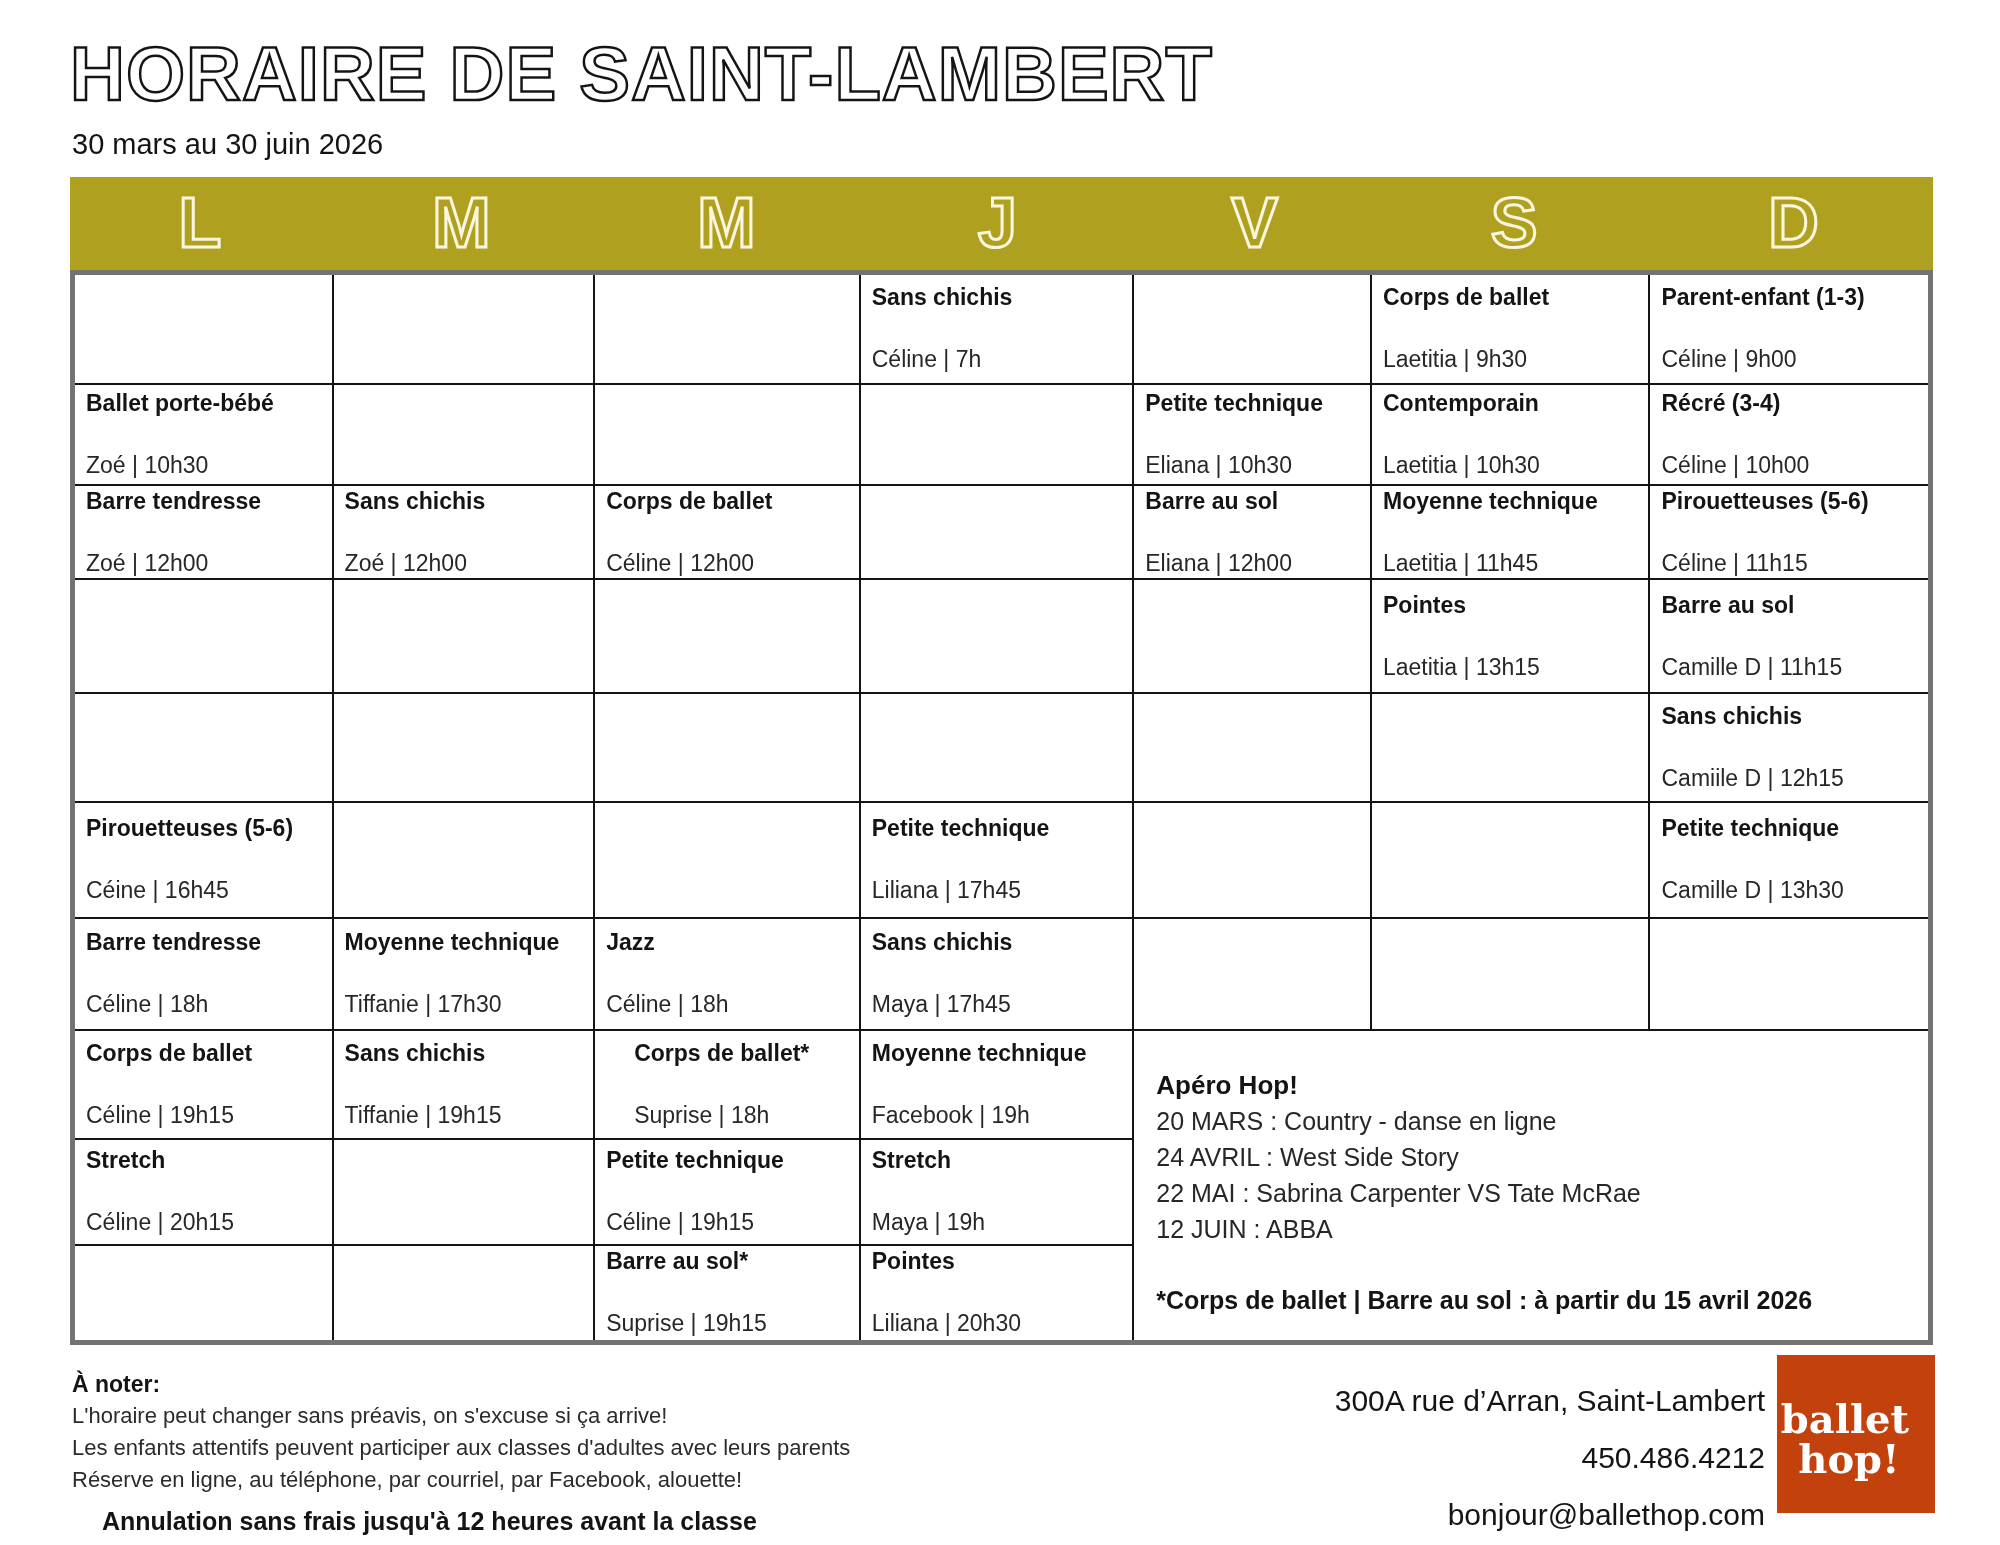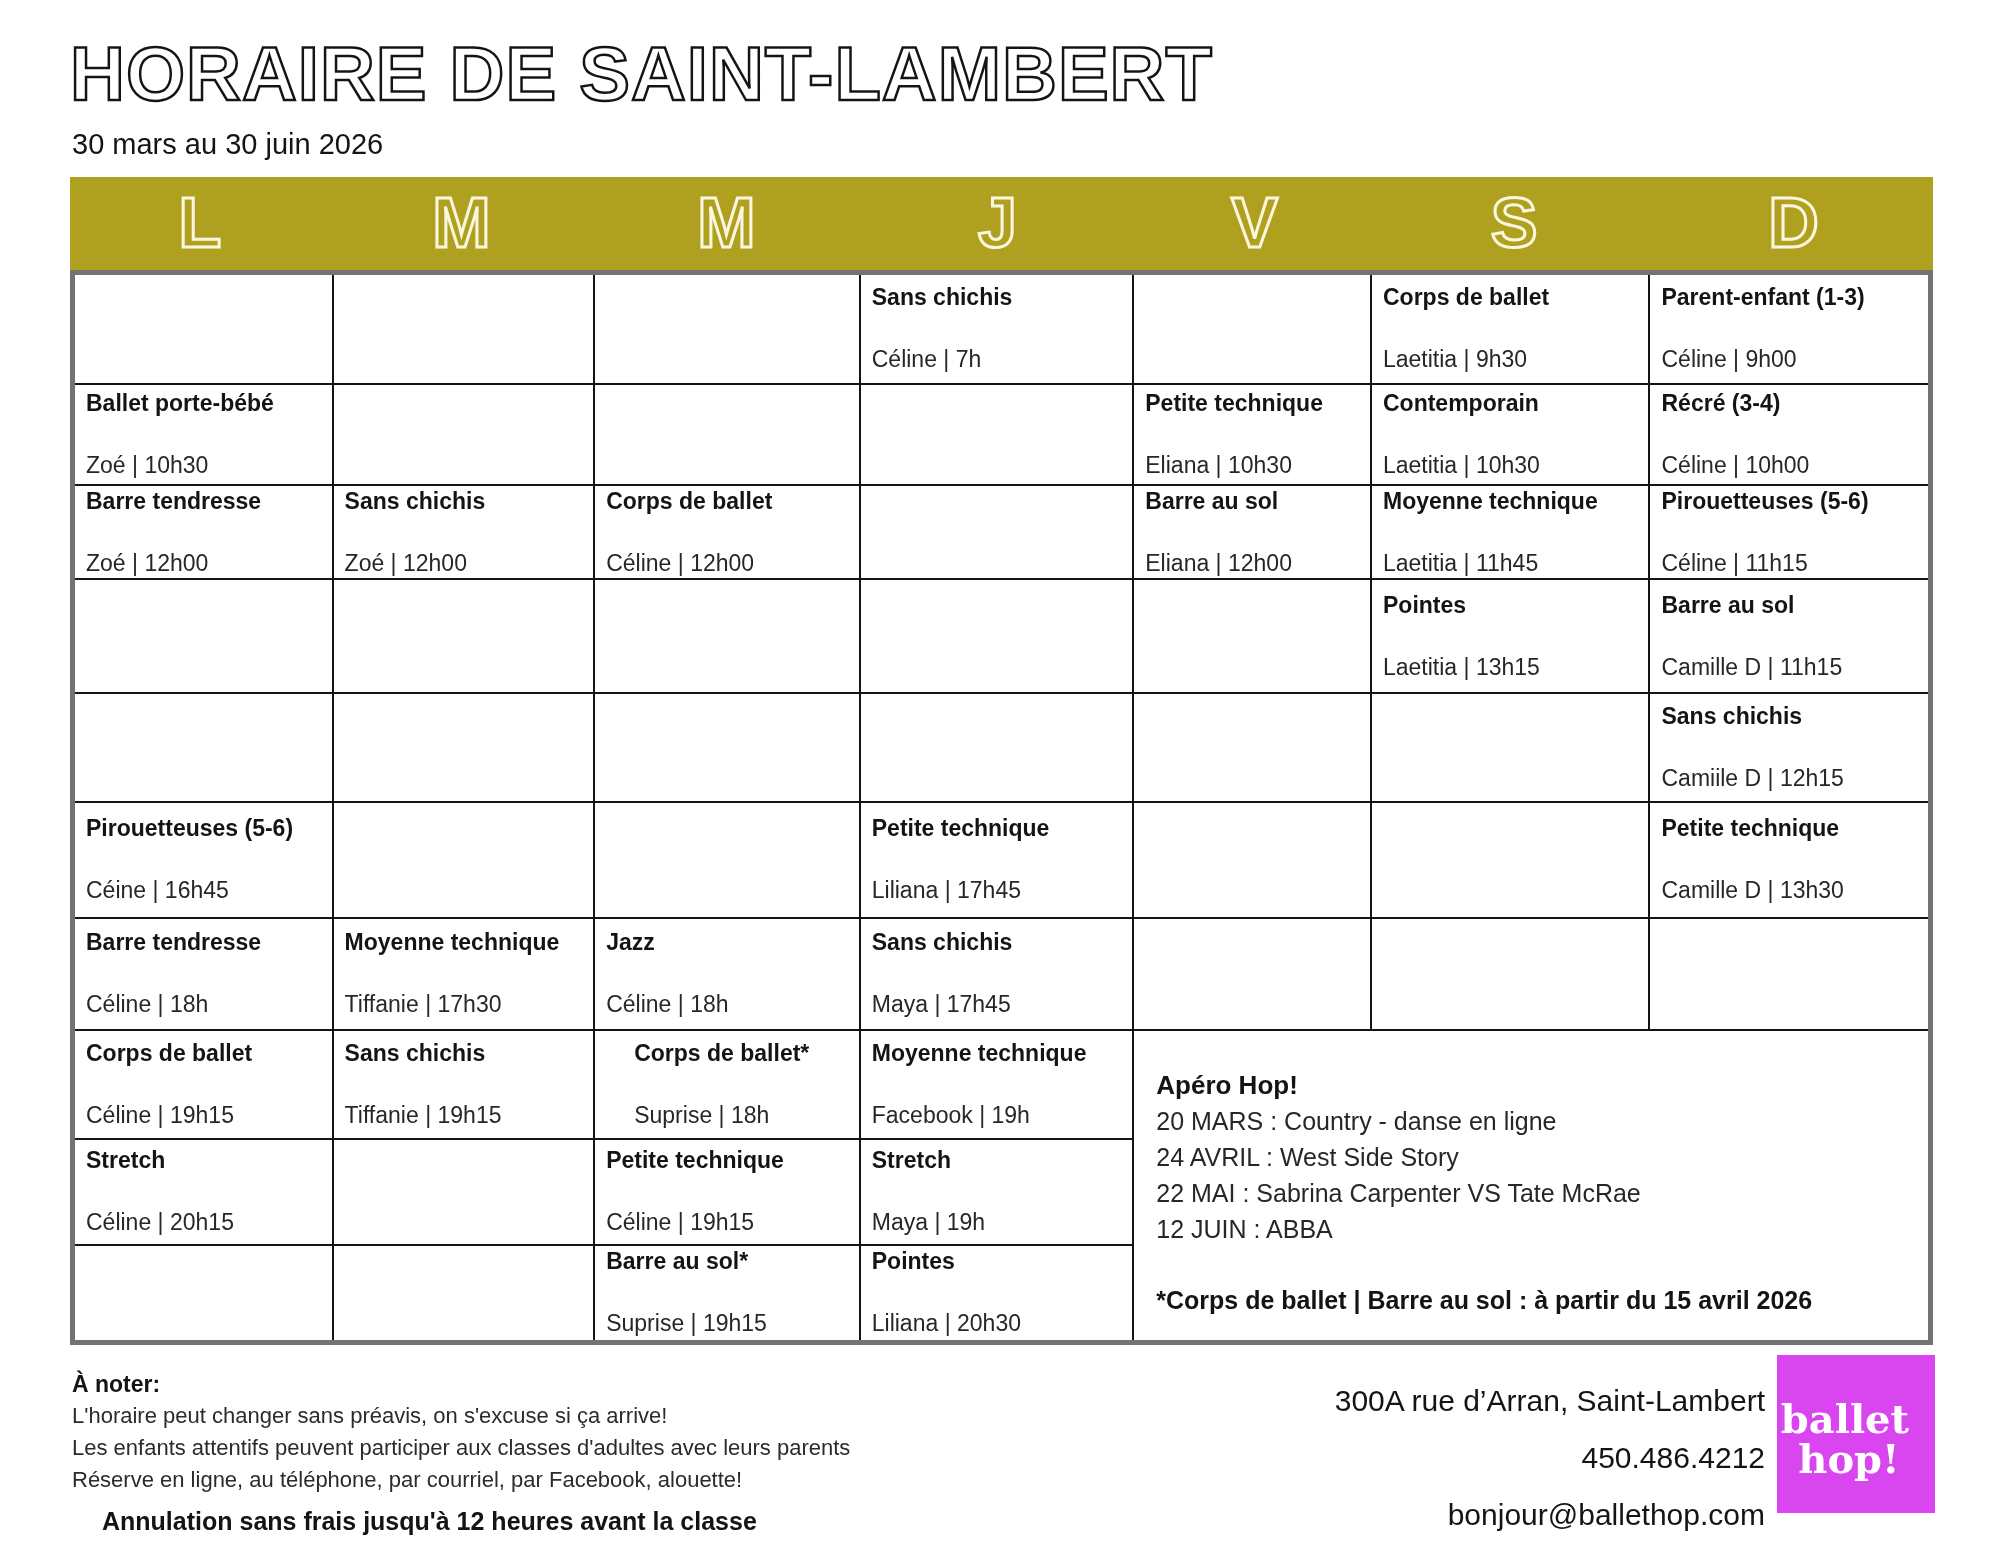--- a/index.html
+++ b/index.html
@@ -236,18 +236,18 @@
     <div class="nl">Réserve en ligne, au téléphone, par courriel, par Facebook, alouette!</div>
     <div class="nb">Annulation sans frais jusqu'à 12 heures avant la classe</div>
   </div>
 
   <div class="contact">
     <div>300A rue d’Arran, Saint-Lambert</div>
     <div>450.486.4212</div>
     <div>bonjour@ballethop.com</div>
   </div>
 
-  <div class="logo" style="background: #d946ef;">
+  <div class="logo" style="background: #c2410c;">
     <div class="l1">ballet</div>
     <div class="l2">hop!</div>
   </div>
 
 </div>
 
 </body></html>

